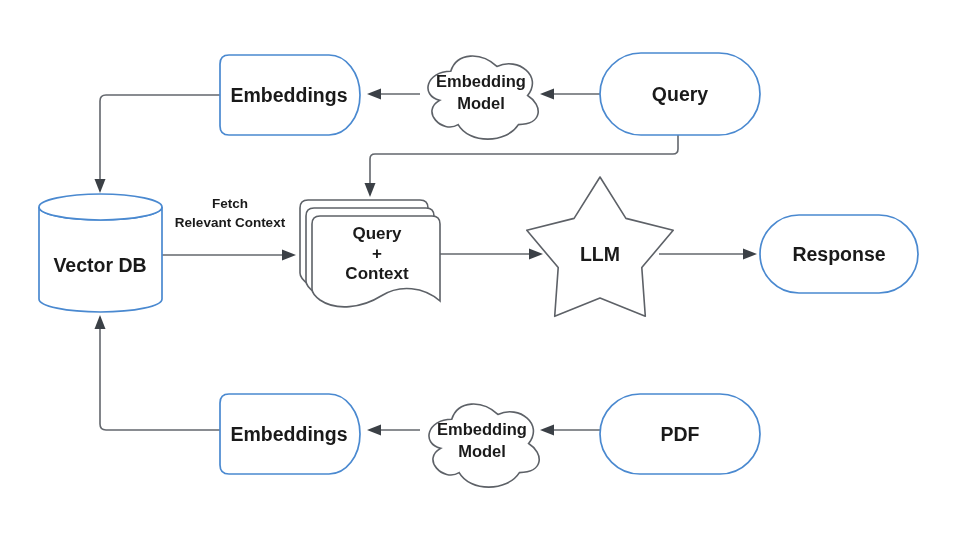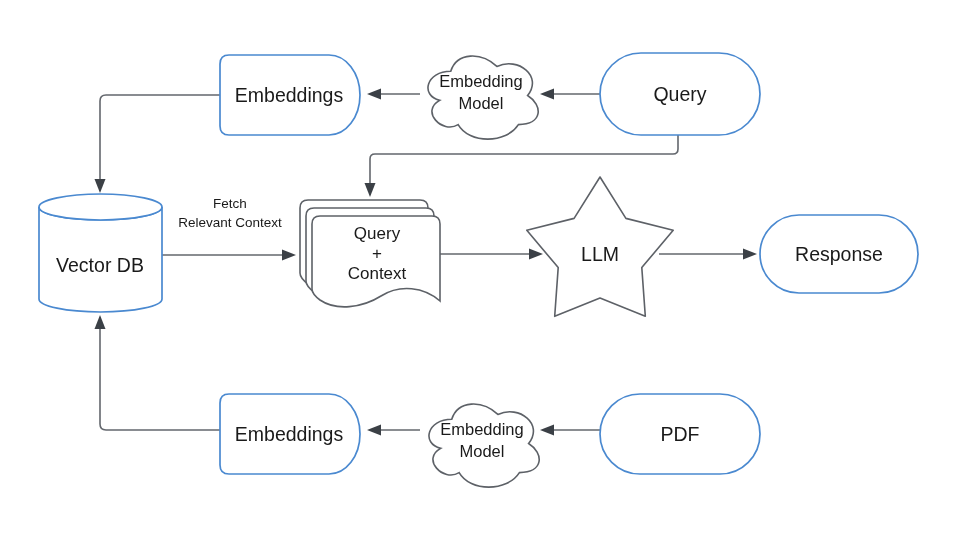--- a/index.html
+++ b/index.html
@@ -4,21 +4,21 @@
 <style>
   :root{
     --accent-blue:#4a89d0;
     --outline-gray:#5d6167;
     --connector-gray:#63676d;
     --arrowhead:#3b4046;
     --text:#1a1a1a;
     --background:#ffffff;
   }
   html,body{margin:0;padding:0;background:var(--background);}
-  .canvas{position:relative;width:960px;height:538px;background:var(--background);overflow:hidden;}
+  .canvas{position:relative;width:960px;height:538px;background:var(--background);overflow:hidden;font-weight:bold;}
   svg{display:block;}
   svg text{
     font-family:"Liberation Sans","DejaVu Sans",sans-serif;
     fill:var(--text);
     text-anchor:middle;
     dominant-baseline:central;
   }
   .lbl-lg{font-size:19.5px;}
   .lbl-md{font-size:16.5px;}
   .lbl-doc{font-size:17px;}

